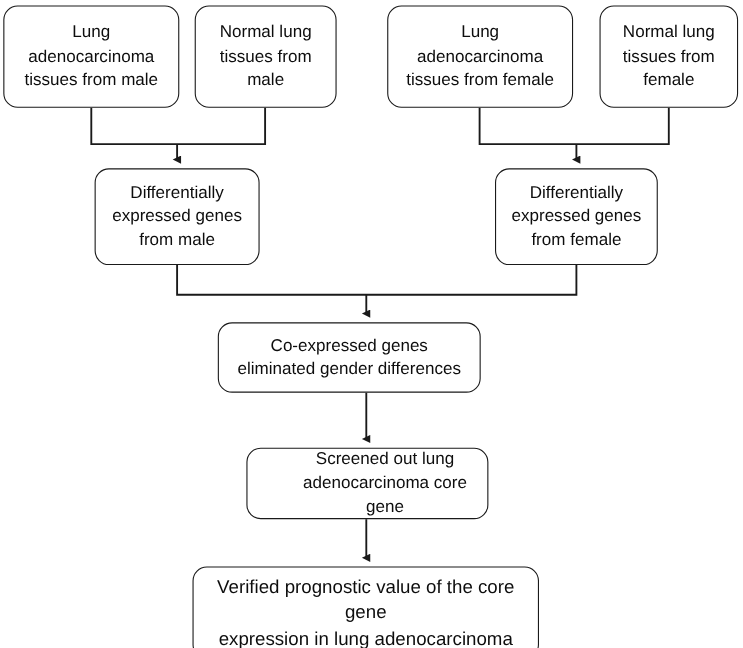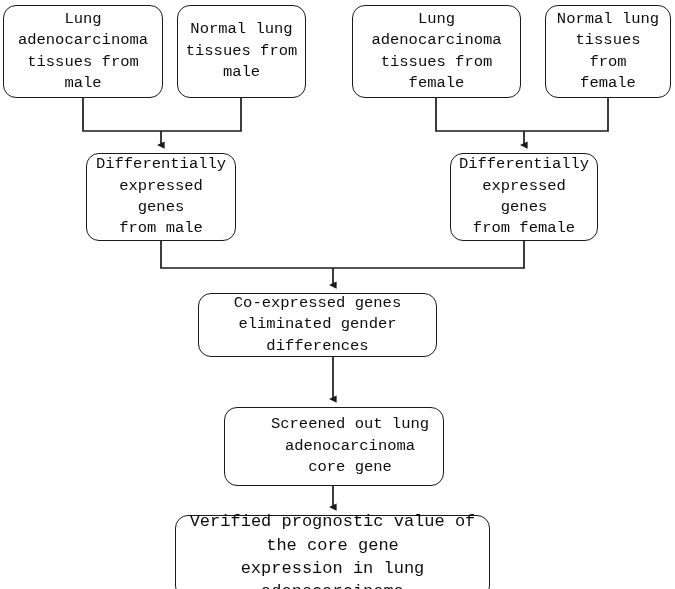--- a/index.html
+++ b/index.html
@@ -6,21 +6,21 @@
   html, body {
     margin: 0;
     padding: 0;
     background: #ffffff;
   }
   #canvas {
     position: relative;
     width: 675px;
     height: 589px;
     background: #ffffff;
-    font-family: Liberation Mono, monospace;
+    font-family: Liberation Sans, sans-serif;
     overflow: hidden;
   }
   #edge-layer {
     position: absolute;
     left: 0;
     top: 0;
     width: 675px;
     height: 589px;
     pointer-events: none;
   }
@@ -46,21 +46,21 @@
   
   #node-lung-adeno-male   { left: 3px;   top: 5px;   width: 160px; height: 93px;  font-size: 15.5px; }
   #node-normal-lung-male  { left: 177px; top: 5px;   width: 129px; height: 93px;  font-size: 15.5px; }
   #node-lung-adeno-female { left: 352px; top: 5px;   width: 169px; height: 93px;  font-size: 15.5px; }
   #node-normal-lung-female{ left: 545px; top: 5px;   width: 126px; height: 93px;  font-size: 15.5px; }
   
   #node-deg-male          { left: 86px;  top: 153px; width: 150px; height: 88px;  font-size: 15.5px; }
   #node-deg-female        { left: 450px; top: 153px; width: 148px; height: 88px;  font-size: 15.5px; }
   
   #node-coexpressed       { left: 198px; top: 293px; width: 239px; height: 64px;  font-size: 15.5px; }
-  #node-screened-core     { left: 224px; top: 407px; width: 220px; height: 79px;  font-size: 15.5px; padding-left: 32px; }
+  #node-screened-core     { left: 224px; top: 407px; width: 220px; height: 65px;  font-size: 15.5px; padding-left: 32px; }
   #node-verified-prognosis{ left: 175px; top: 515px; width: 315px; height: 84px;  font-size: 17px; }
 </style>
 </head>
 <body>
 
 <div id="canvas">
 
   <svg id="edge-layer" viewBox="0 0 675 589">
     <defs>
       <marker id="arrowhead" markerWidth="9" markerHeight="9" refX="3.6" refY="4.2" orient="auto" markerUnits="userSpaceOnUse">

